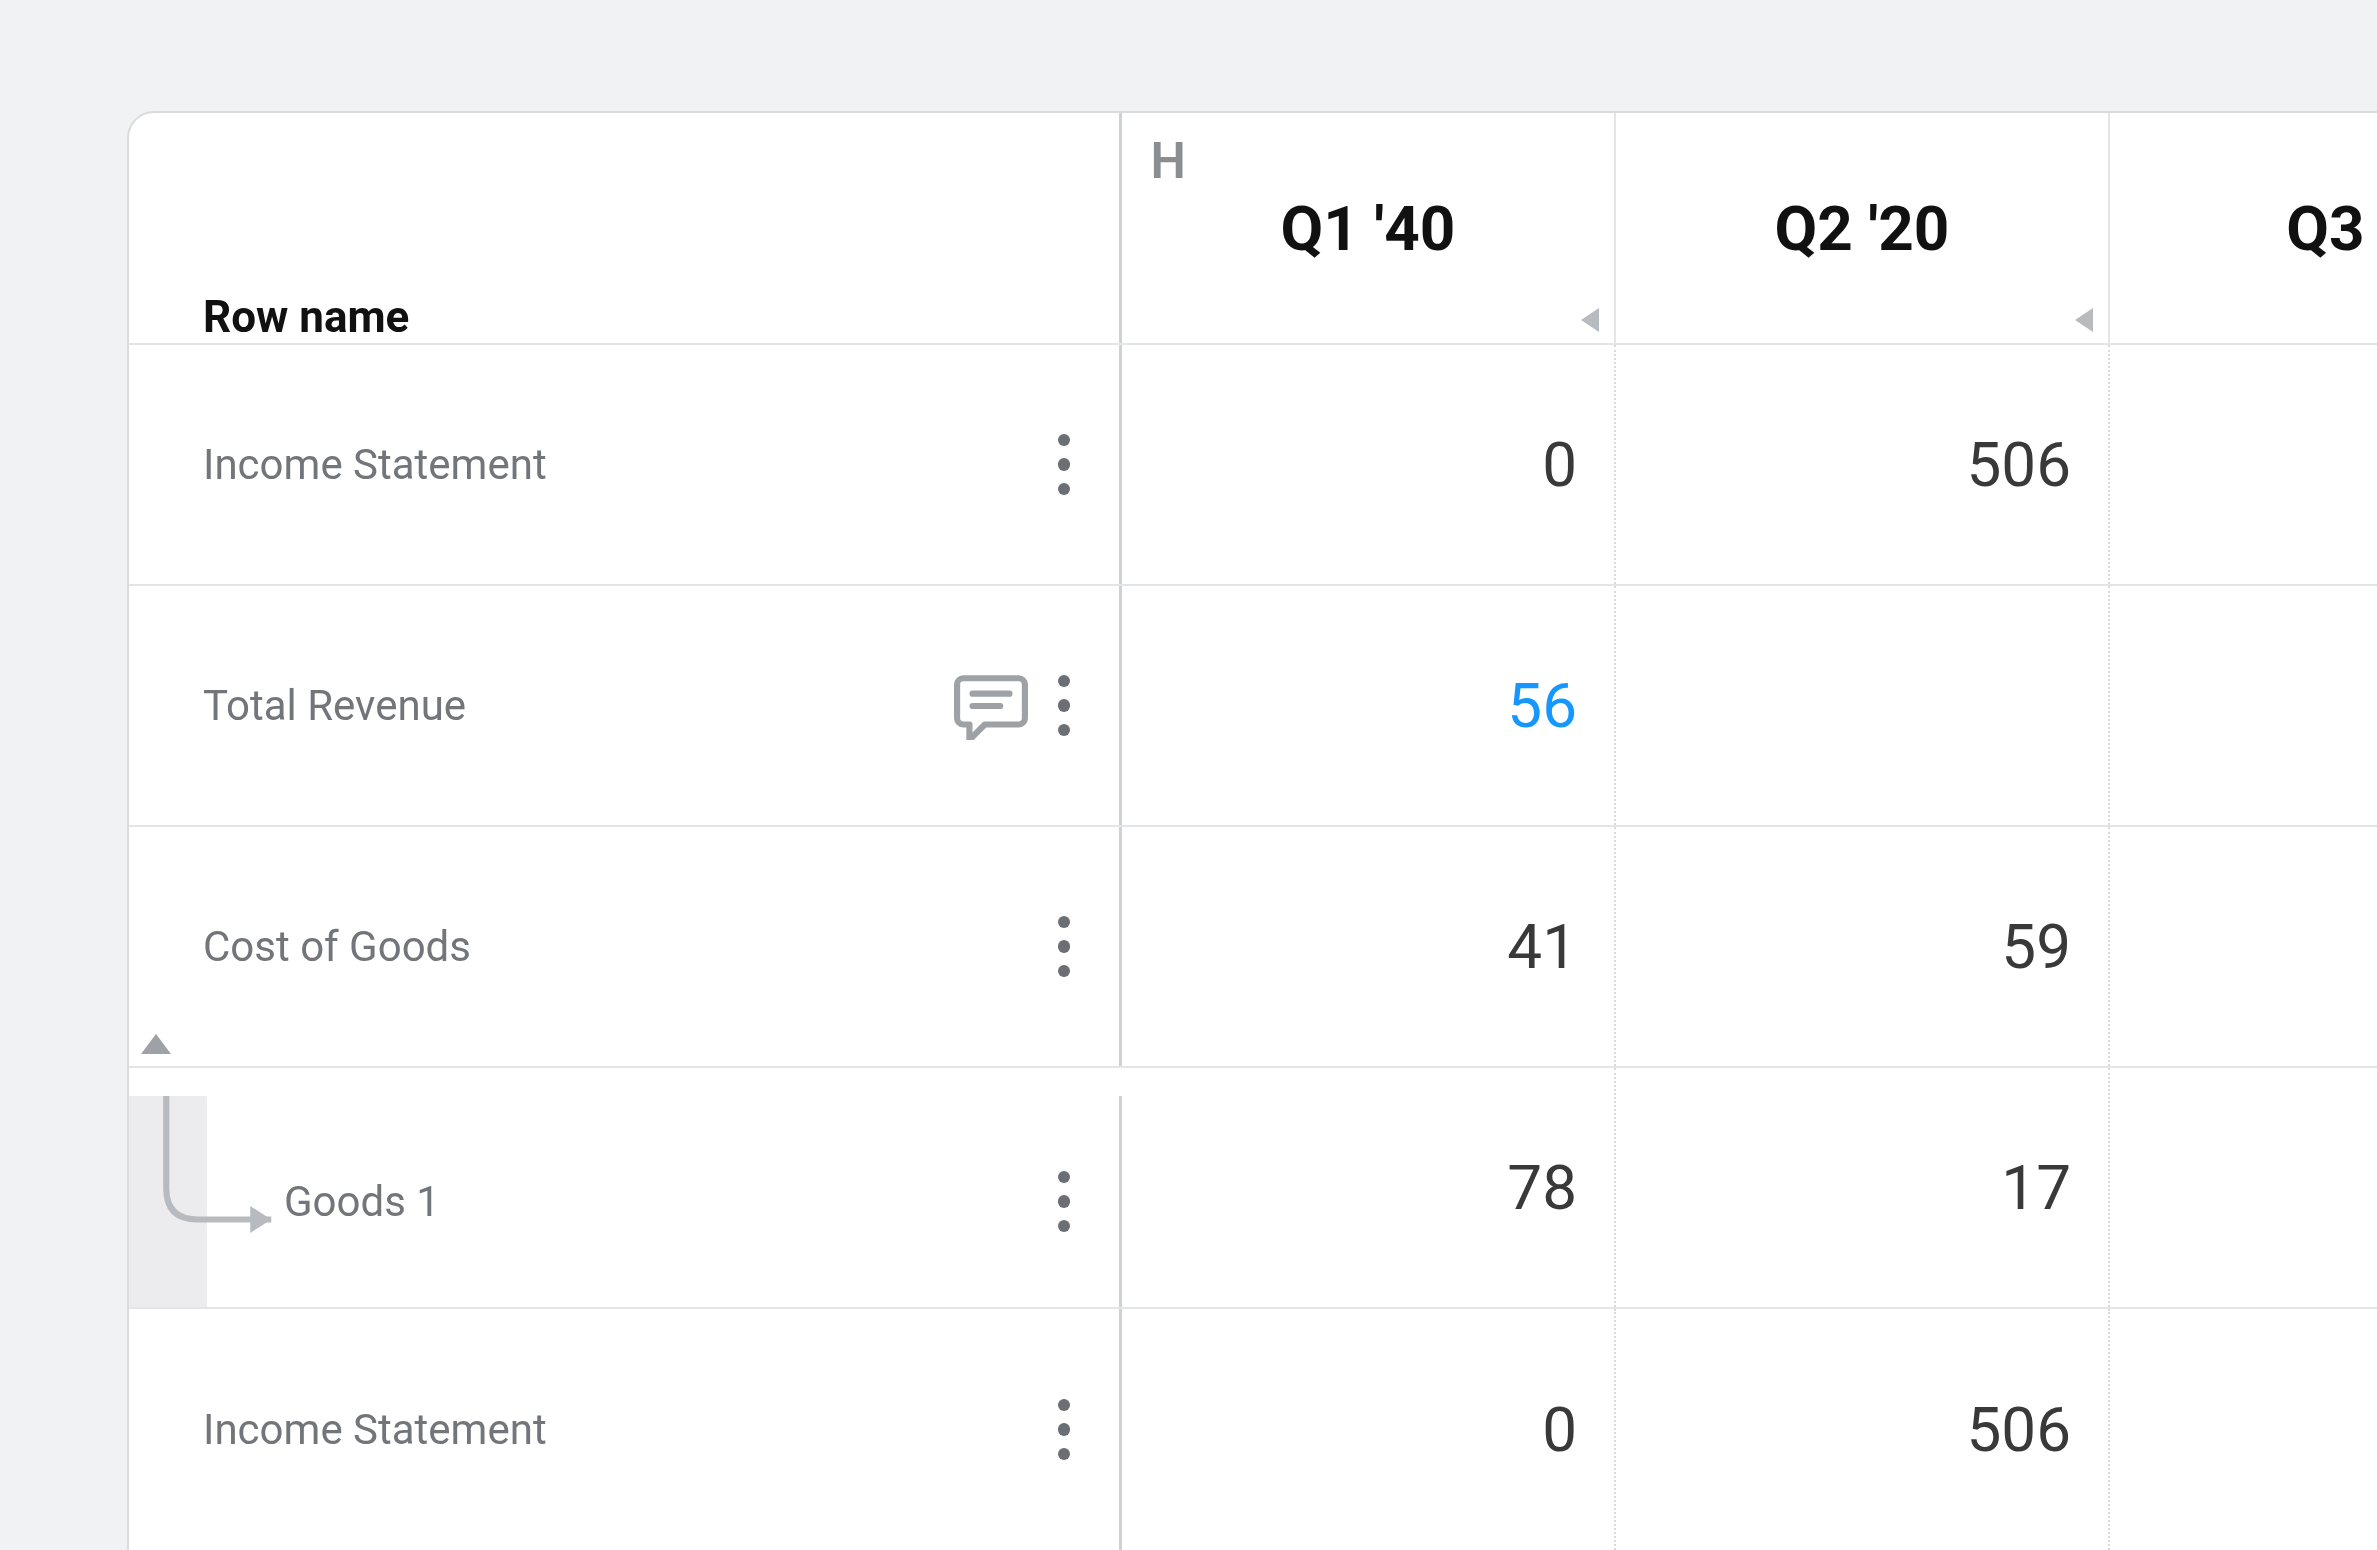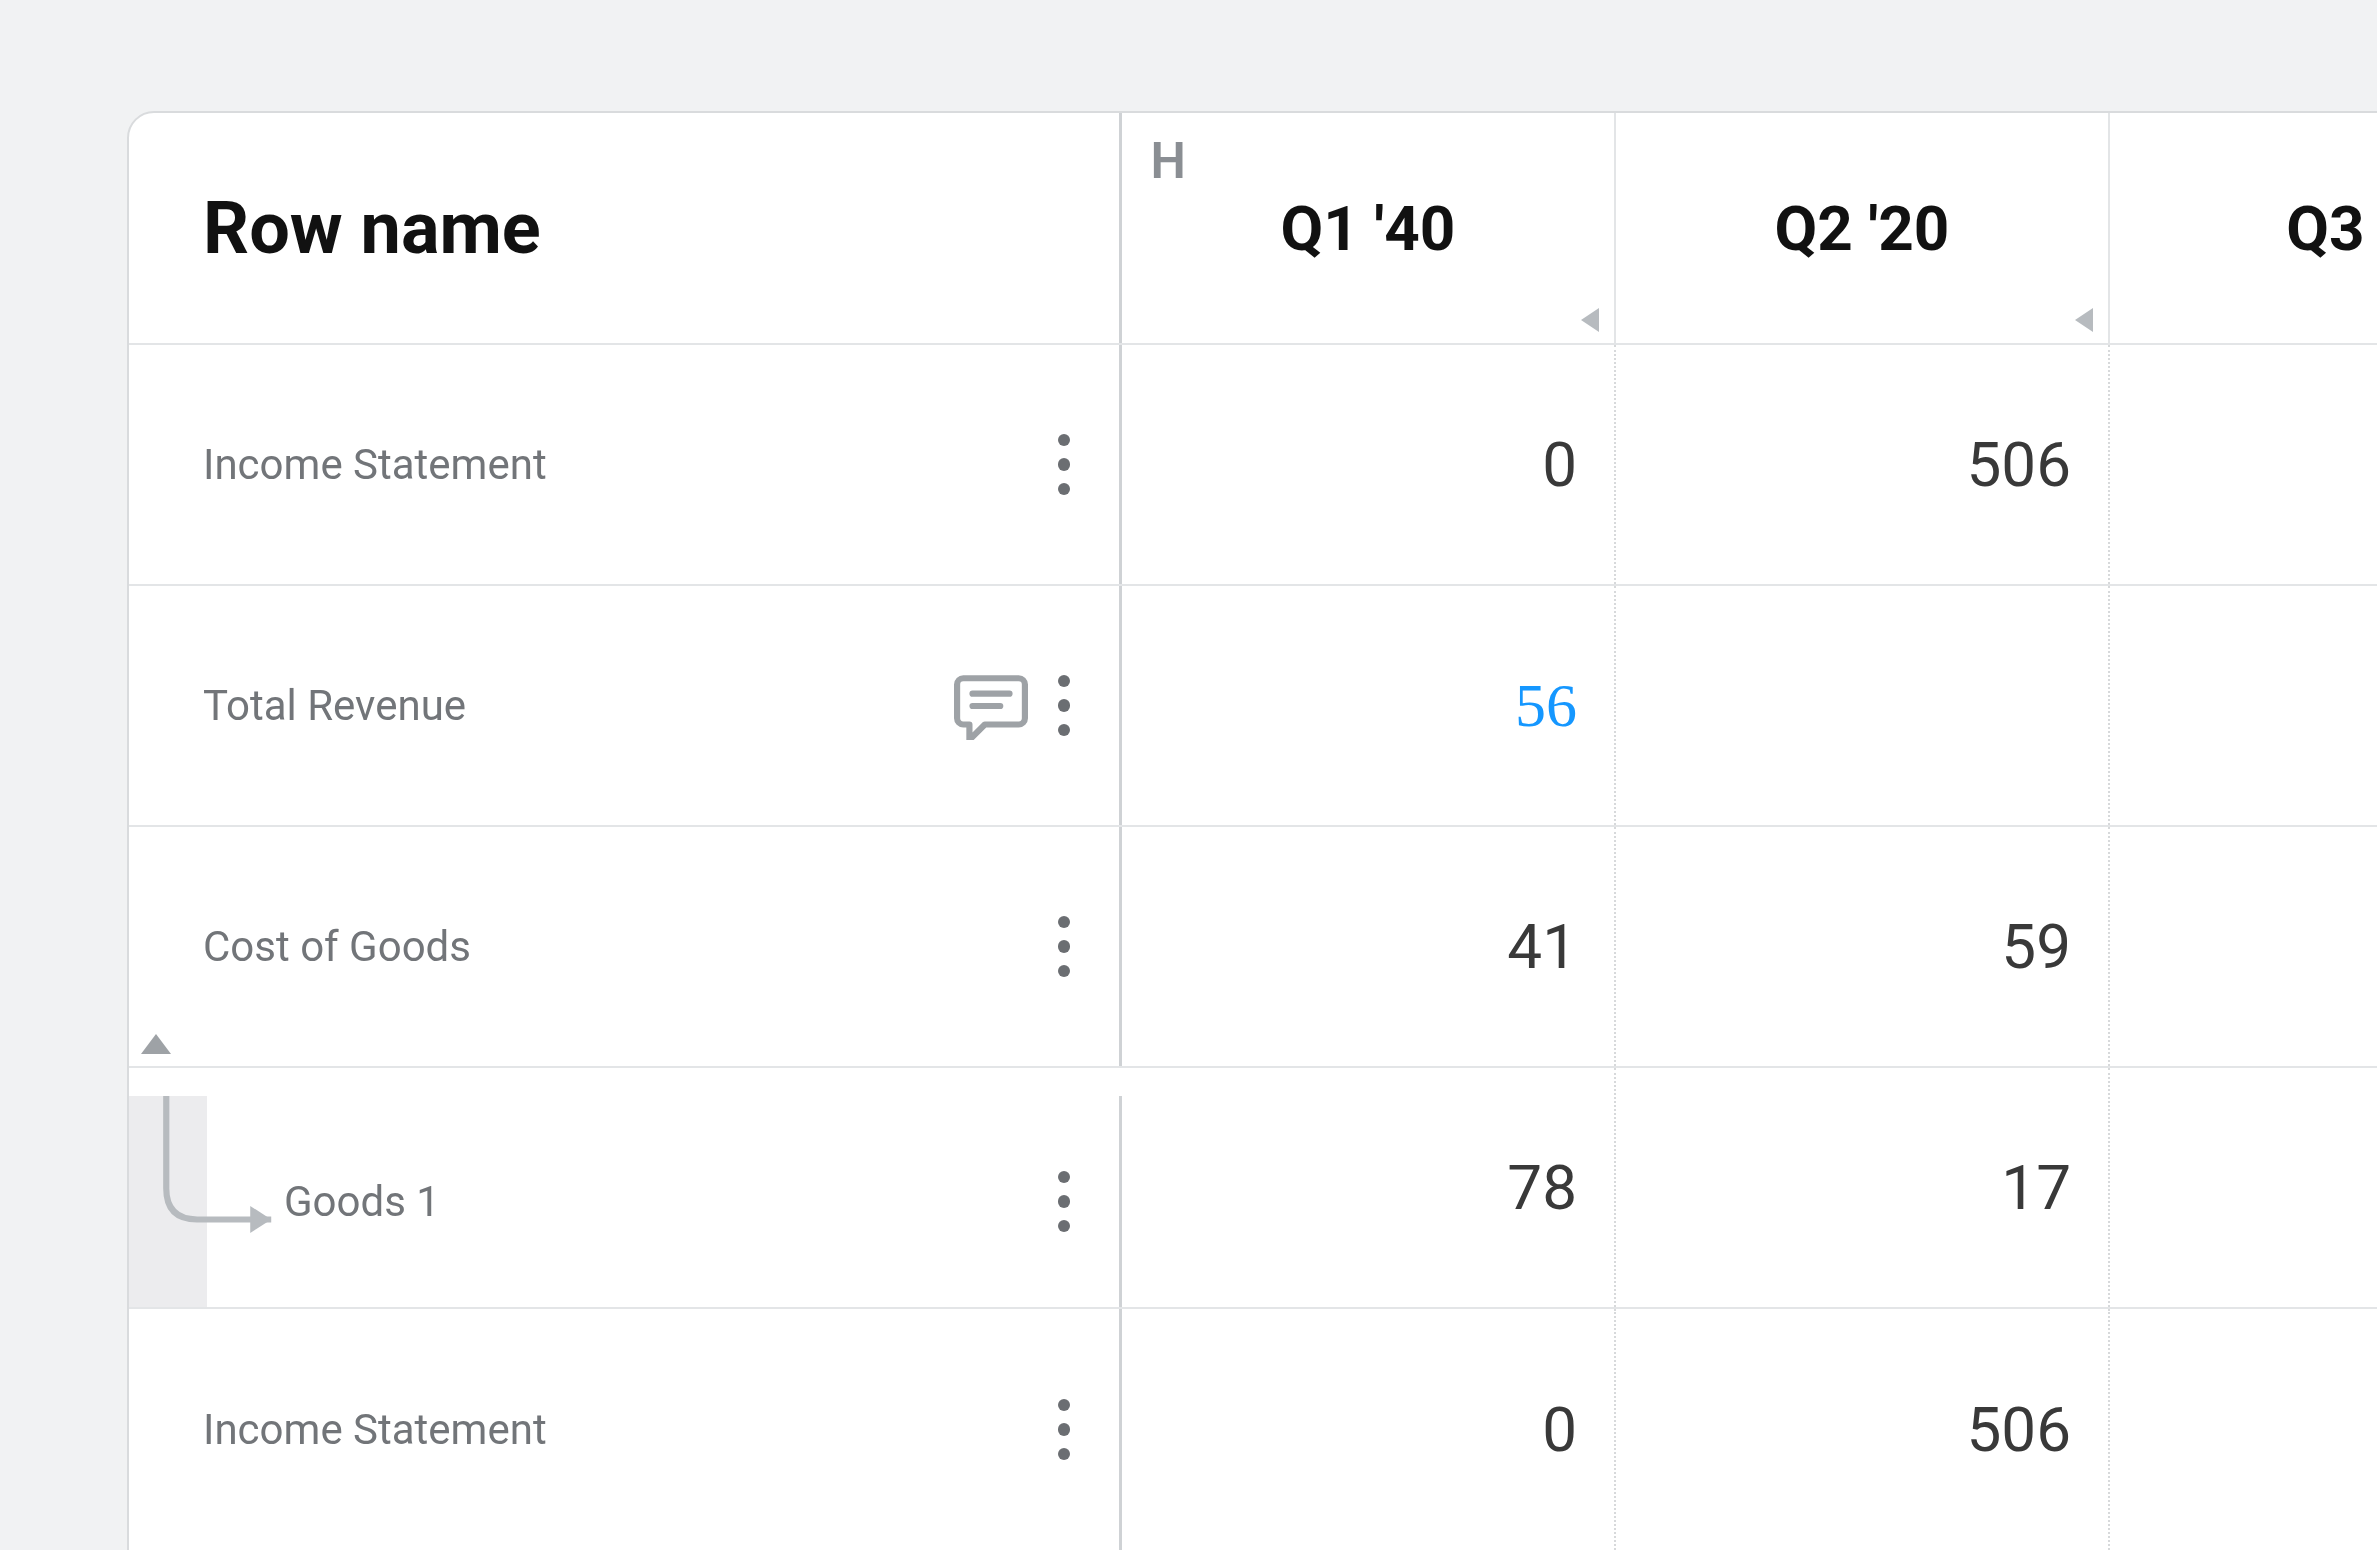--- a/index.html
+++ b/index.html
@@ -49,23 +49,24 @@
     padding-right: 37px;
     font-size: 62px;
     font-weight: 400;
     color: #393939;
     position: relative;
   }
 
   
   .row.header { height: 232px; }
   .row.header .cell-name {
-    font-size: 72px;
+    font-size: 44px;
     font-weight: 700;
     color: #111;
+    align-items: flex-end;
   }
   .row.header .cell-val {
     justify-content: center;
     font-size: 62px;
     font-weight: 700;
     color: #111;
     border-right: 2.5px solid #e3e5e7;
     padding-right: 0;
   }
 
@@ -114,21 +115,21 @@
     border-radius: 50%;
     background: #6b6e72;
   }
 
   .comment-icon {
     width: 74px; height: 68px;
     cursor: pointer;
   }
   .comment-icon svg { width: 100%; height: 100%; }
 
-  .val-highlight { color: #1597ff !important; font-family: Liberation Serif, serif; }
+  .val-highlight { color: #1597ff !important; }
 
   
   .expand-tri {
     position: absolute;
     left: 12.4px;
     bottom: 12.4px;
     width: 0; height: 0;
     border-left: 15px solid transparent;
     border-right: 15px solid transparent;
     border-bottom: 20px solid #9ea2a6;

